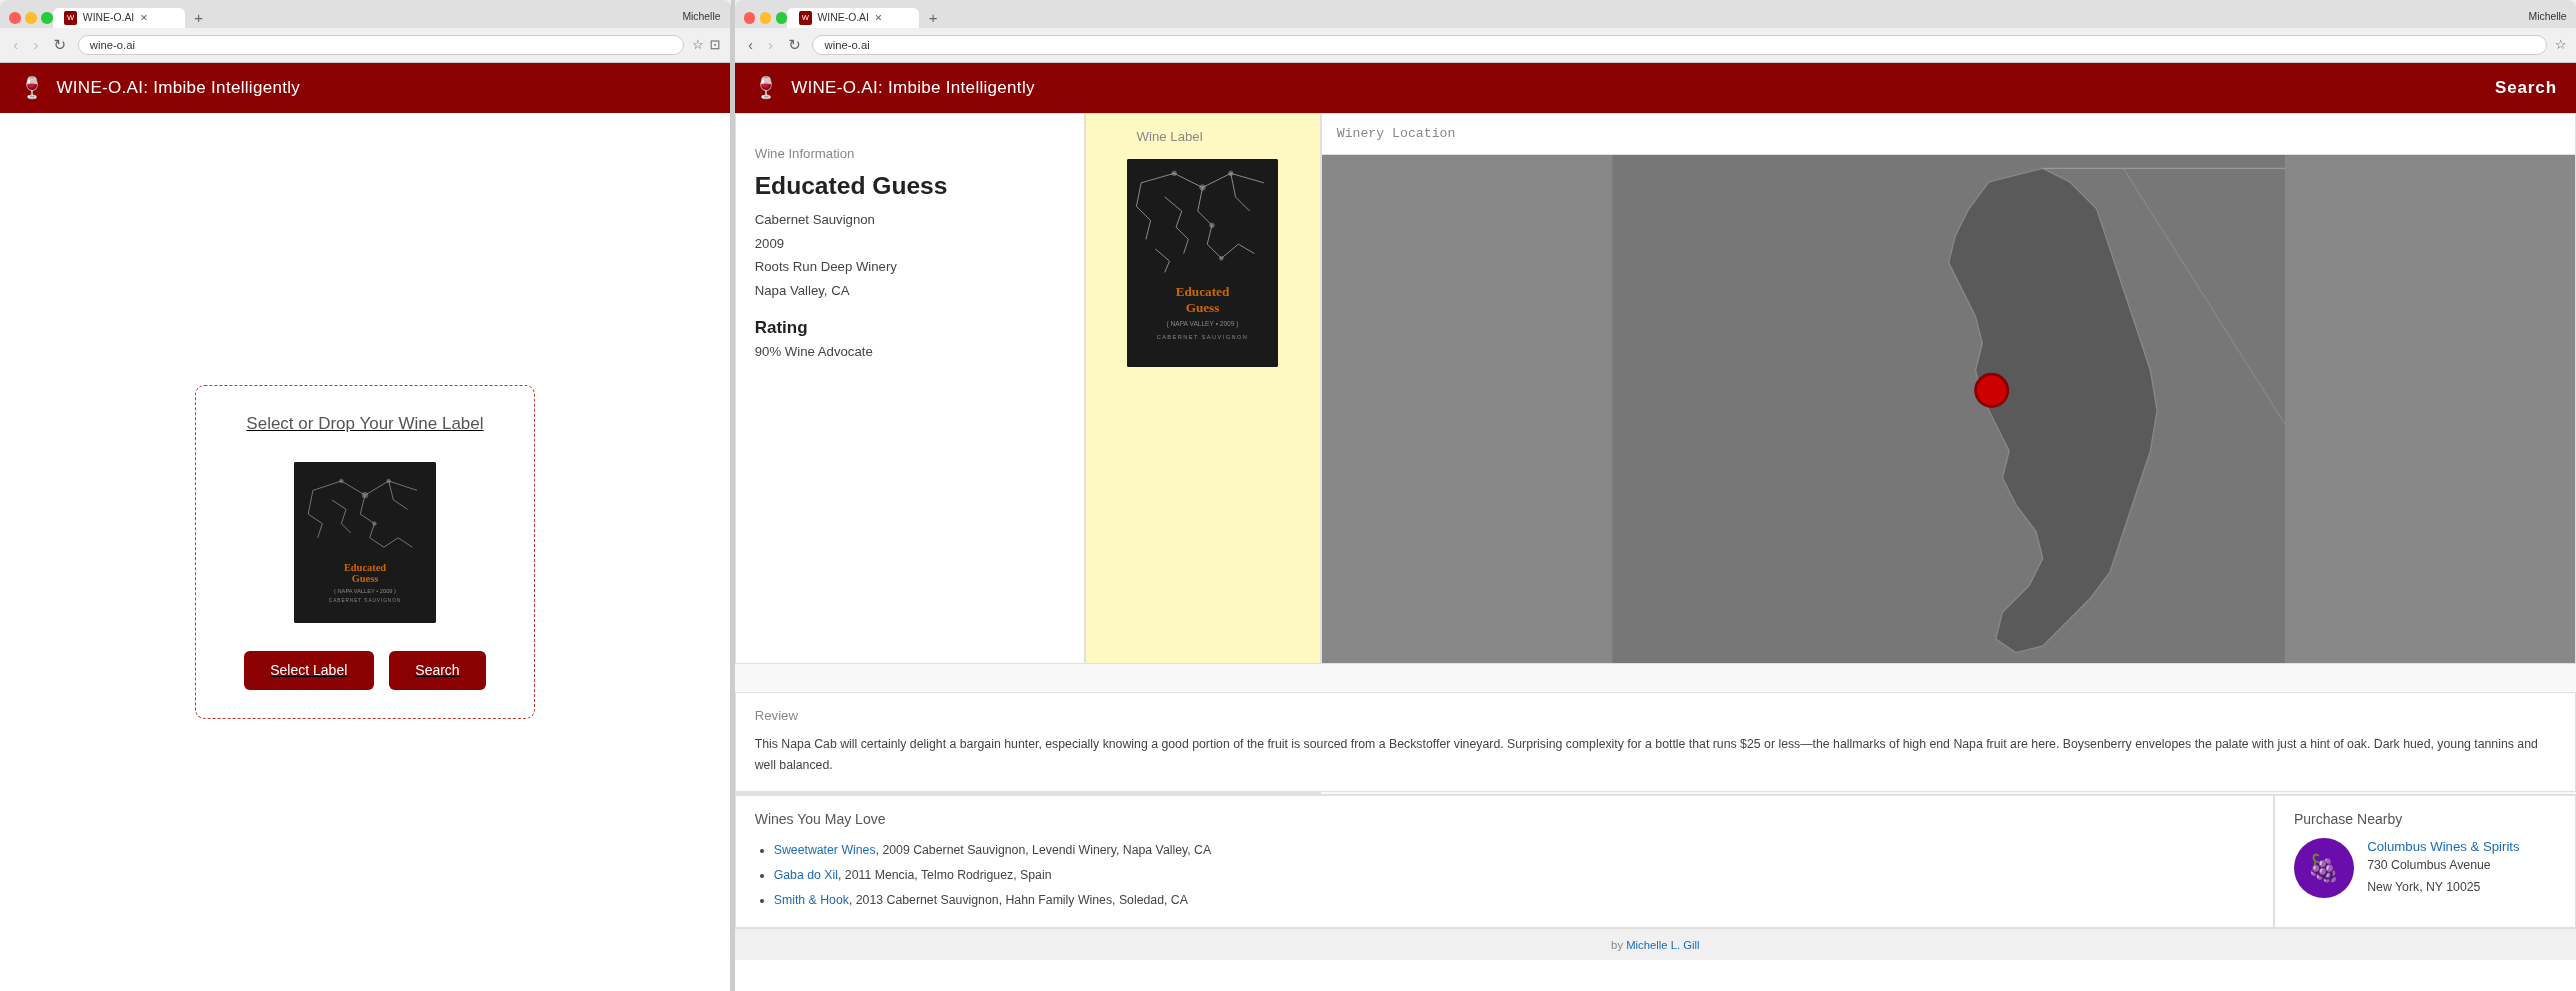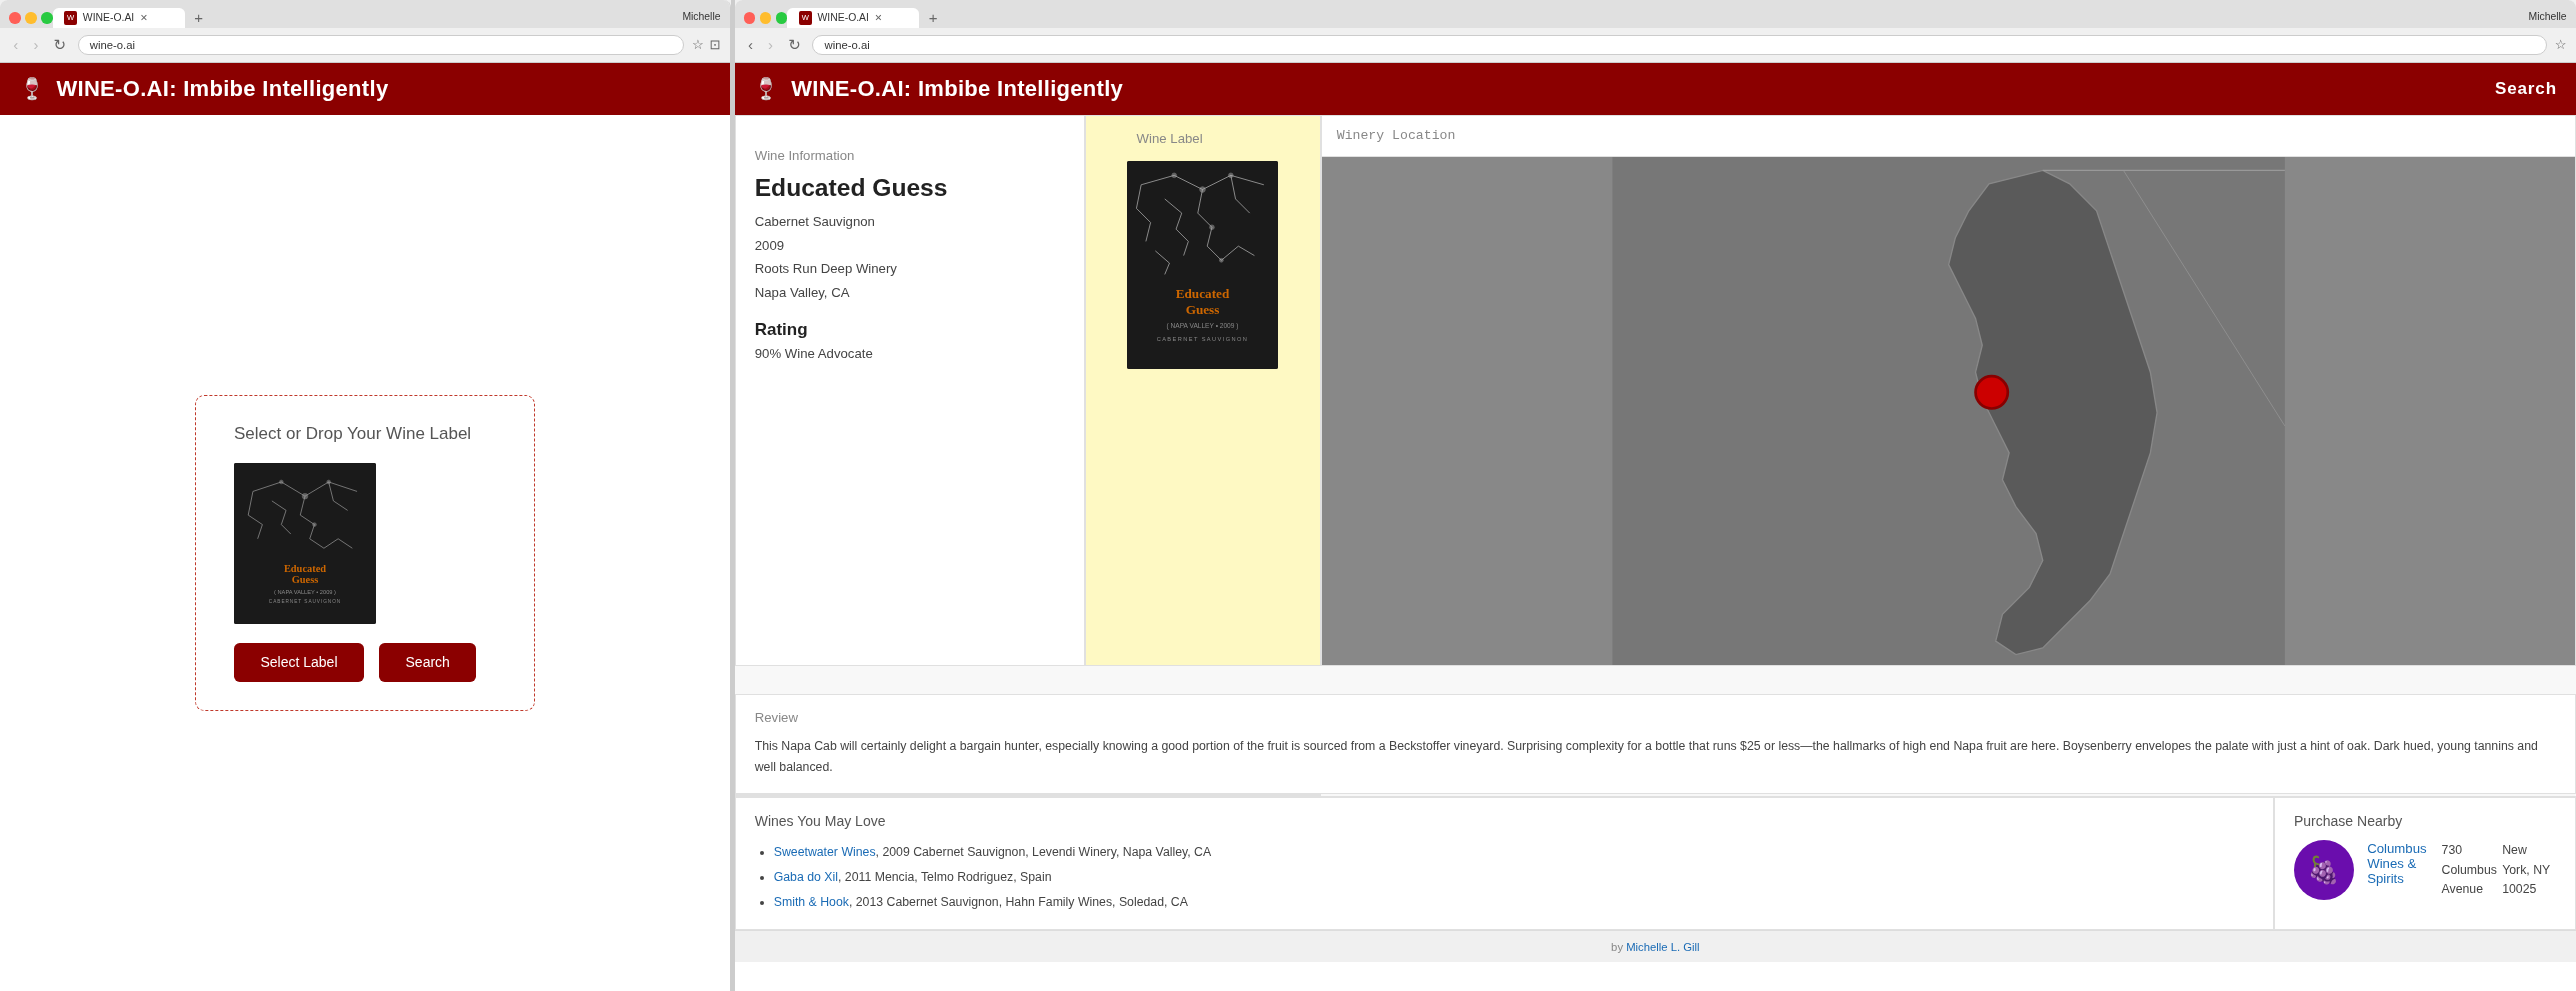--- a/index.html
+++ b/index.html
@@ -165,22 +165,22 @@
       display: flex;
       align-items: center;
       gap: 11.3px;
     }
 
     .wine-icon {
       font-size: 21px;
     }
 
     .app-title {
-      font-size: 22px;
-      font-weight: 700;
+      font-size: 17px;
+      font-weight: 400;
       letter-spacing: 0.3px;
     }
 
     .search-btn {
       background: none;
       border: none;
       color: white;
       font-size: 17px;
       font-weight: 600;
       cursor: pointer;
@@ -196,23 +196,24 @@
       background: white;
       height: calc(991px - 76px - 34px - 34px);
     }
 
     .drop-zone {
       border: 1.9px dashed #c0392b;
       border-radius: 9.4px;
       padding: 28px 38px;
       display: flex;
       flex-direction: column;
-      align-items: flex-start;
-      gap: 19px;
+      align-items: center;
+      gap: 28px;
       min-width: 340px;
+      text-decoration: underline;
     }
 
     .drop-label {
       font-size: 17px;
       color: #555;
       font-weight: 500;
     }
 
     .wine-label-preview {
       width: 142px;
@@ -412,21 +413,21 @@
       background: #6a0dad;
       display: flex;
       align-items: center;
       justify-content: center;
       font-size: 26.5px;
       flex-shrink: 0;
     }
 
     .store-info {
       display: flex;
-      flex-direction: row;
+      flex-direction: column;
       gap: 1.9px;
     }
 
     .store-name-link {
       color: #1a6bb5;
       text-decoration: none;
       font-size: 13.2px;
       font-weight: 500;
     }
 

